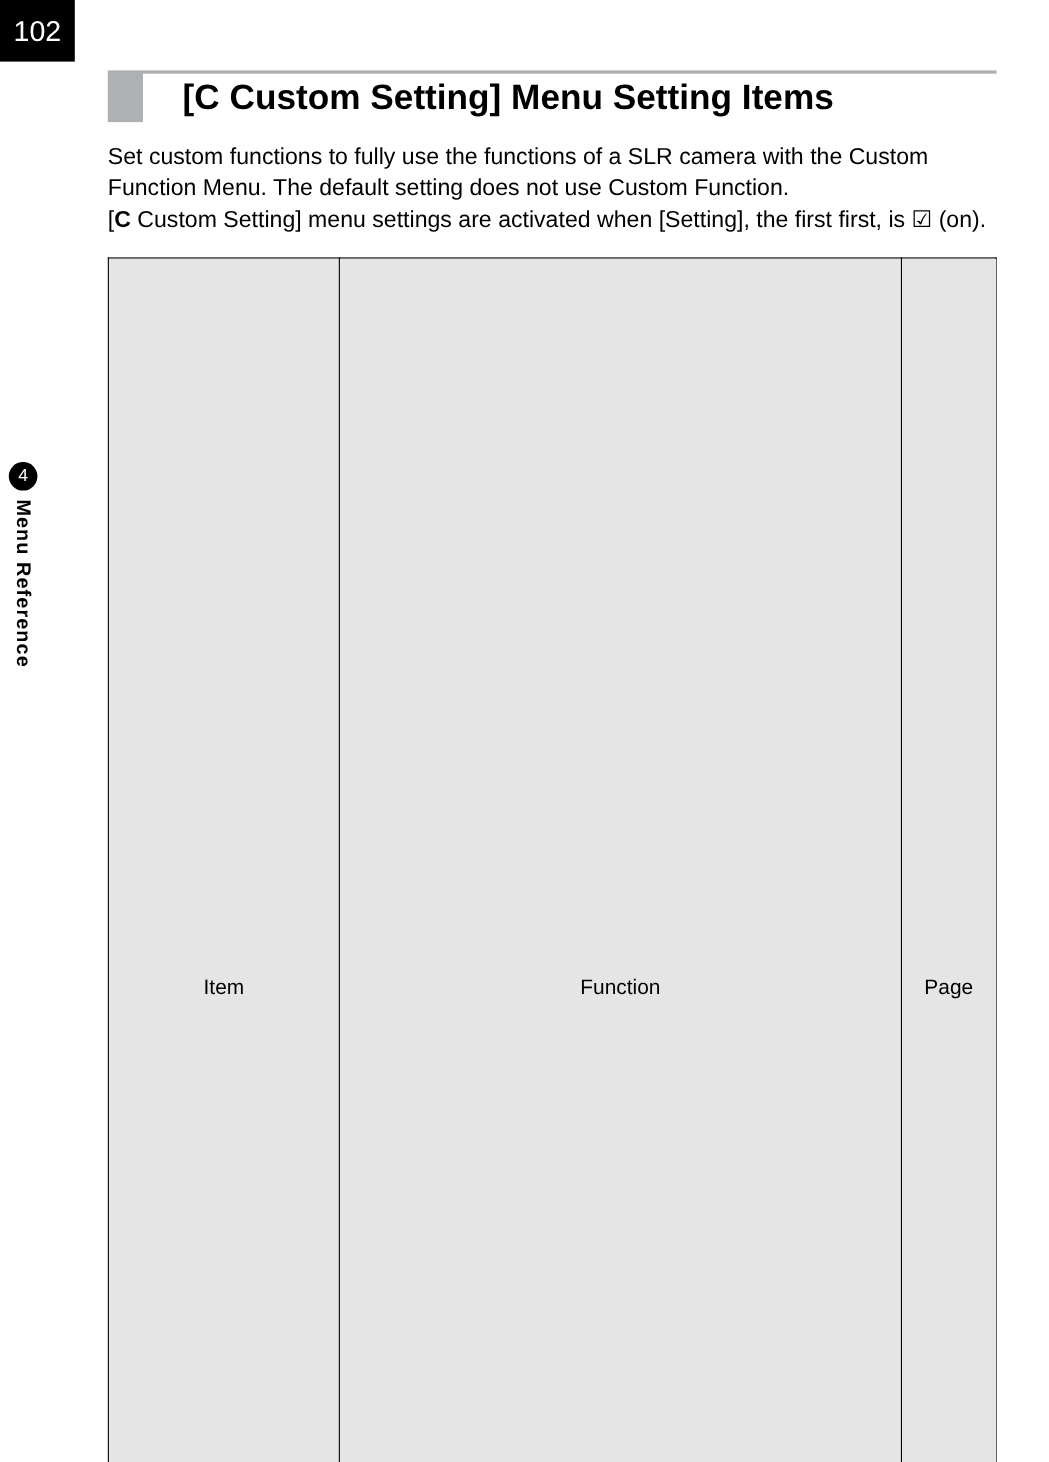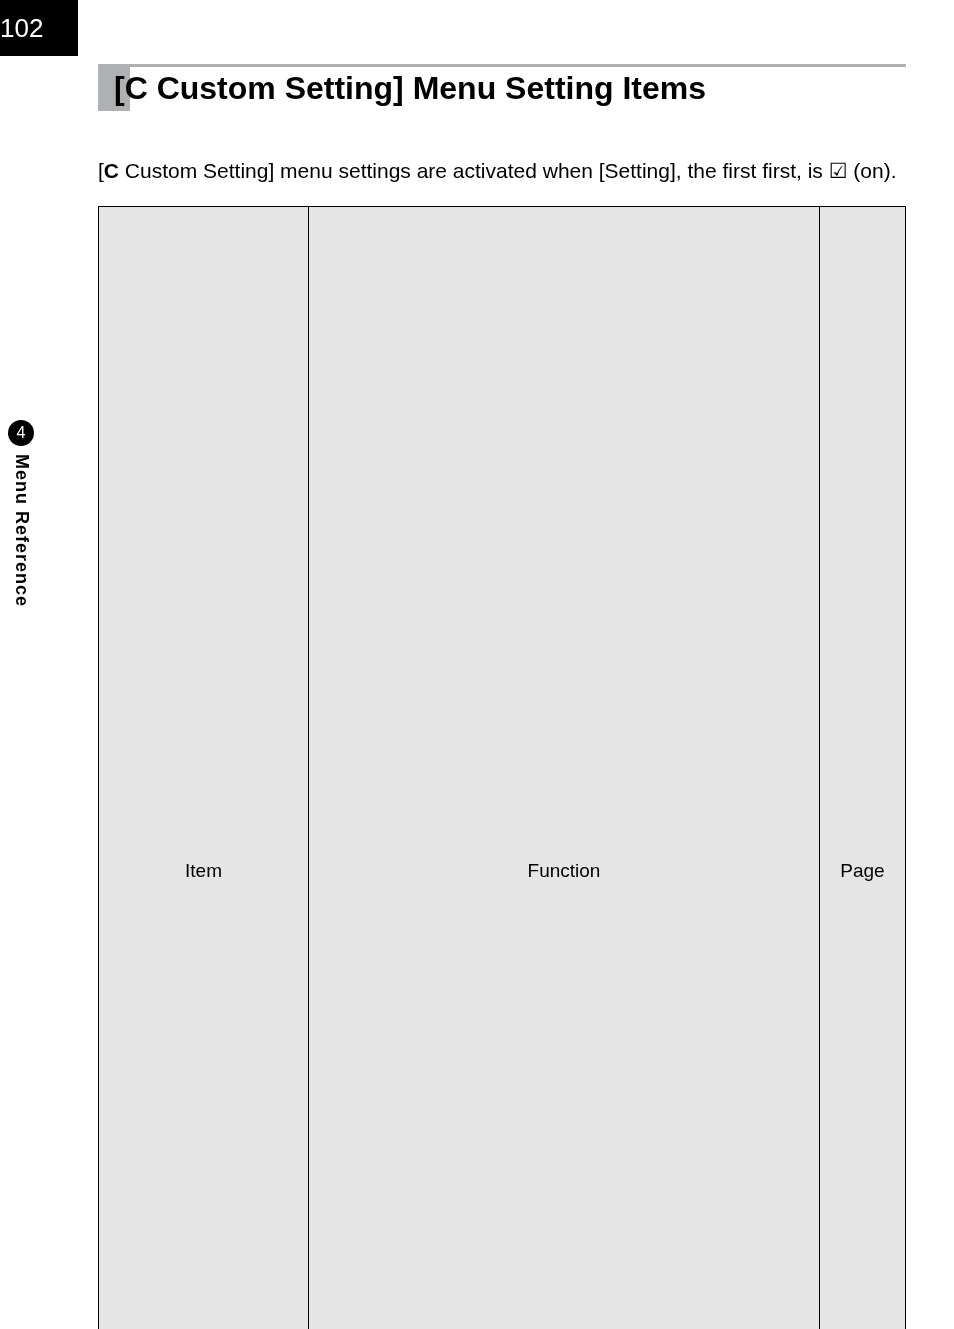--- a/index.html
+++ b/index.html
@@ -11,26 +11,27 @@
   }
   .page {
     width: 954px;
     height: 1329px;
     position: relative;
     background: #fff;
   }
   .black-tab {
     position: absolute;
     top: 0; left: 0;
-    width: 78px; height: 56px;
+    width: 68px; height: 56px;
     background: #000;
     color: #fff;
     font-size: 26px;
     display: flex;
     align-items: center;
+    justify-content: center;
   }
   .side-tab {
     position: absolute;
     top: 420px;
     left: 0;
     width: 42px;
     height: 260px;
     display: flex;
     flex-direction: column;
     align-items: center;
@@ -68,21 +69,21 @@
   }
   .section-rule {
     position: absolute;
     top: 0; left: 32px; right: 0;
     height: 3px;
     background: #aeb0b2;
   }
   .section-title {
     font-size: 32px;
     font-weight: bold;
-    padding: 6px 0 4px 16px;
+    padding: 6px 0 4px 68px;
     position: relative;
   }
   .intro {
     font-size: 21px;
     line-height: 1.35;
     margin-bottom: 20px;
     max-width: 800px;
   }
   .intro .bold { font-weight: bold; }
   .check { font-family: Arial, sans-serif; }
@@ -129,21 +130,21 @@
   <div class="content">
     <div class="section-title-wrap">
       <div class="section-bar"></div>
       <div class="section-rule"></div>
       <div class="section-title">
         <span>[</span><span class="bold">C</span><span> Custom Setting] Menu Setting Items</span>
       </div>
     </div>
 
     <div class="intro">
-      <br>
+      <span>Set custom functions to fully use the functions of a SLR camera with the Custom Function Menu. The default setting does not use Custom Function.</span><br>
       <span>[</span><span class="bold">C</span><span> Custom Setting] menu settings are activated when [Setting], the first first, is </span><span class="check">☑</span><span> (on).</span>
     </div>
 
     <table class="menu">
       <thead>
         <tr>
           <th class="item">Item</th>
           <th>Function</th>
           <th class="page">Page</th>
         </tr>

